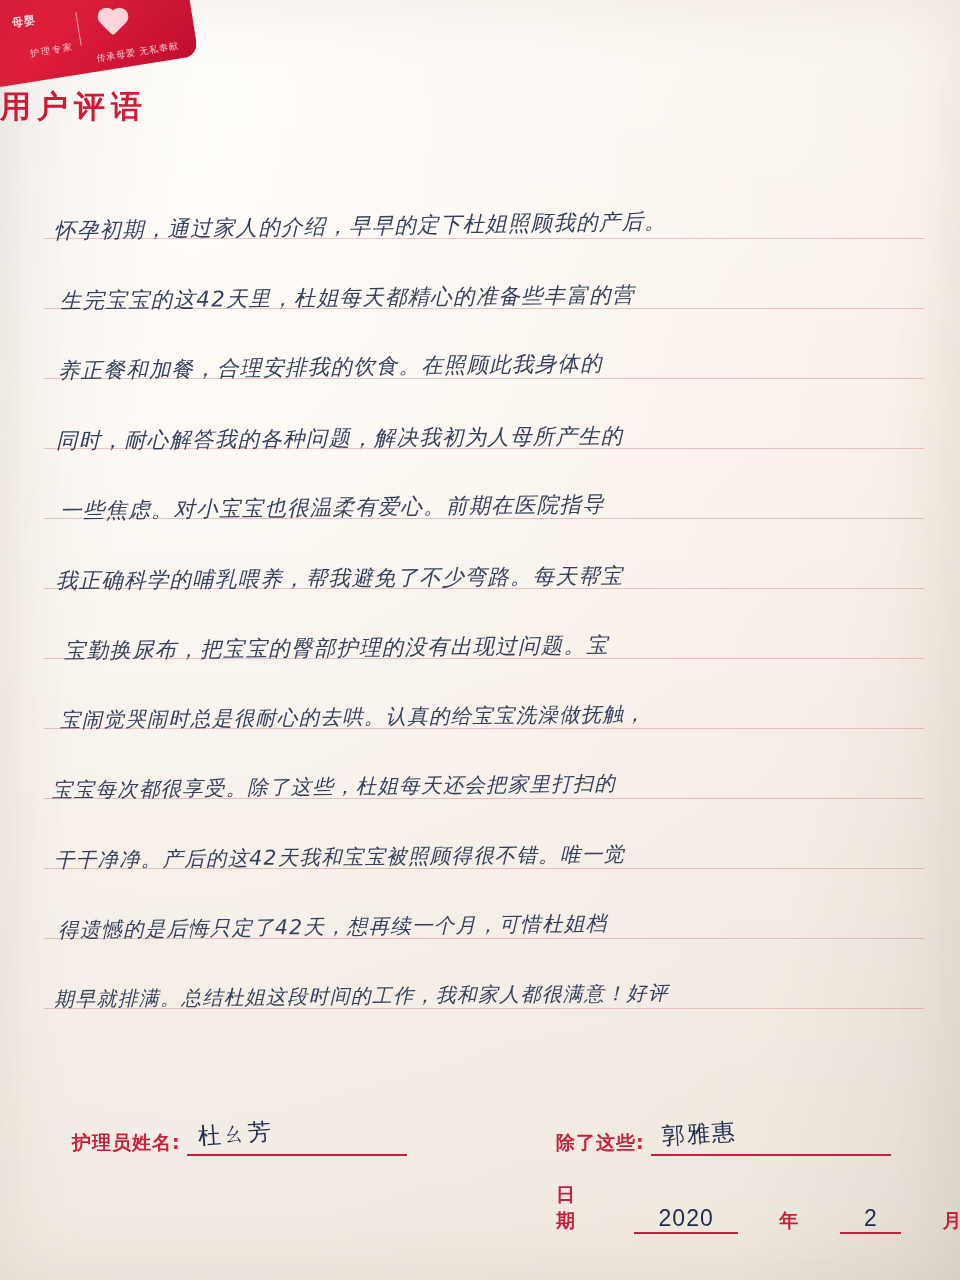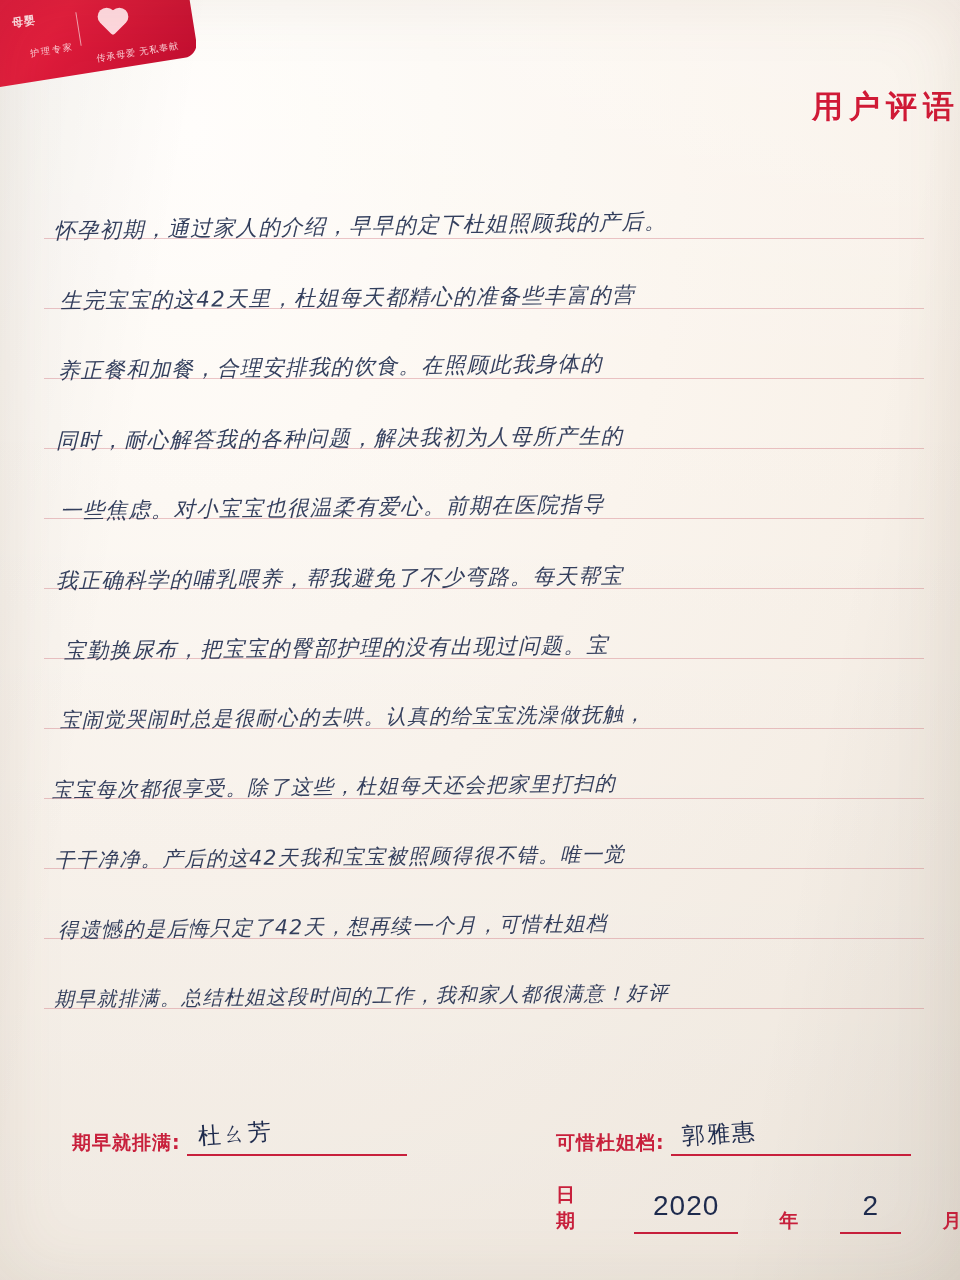--- a/index.html
+++ b/index.html
@@ -118,21 +118,21 @@
     background: rgba(255,255,255,.6);
     transform: rotate(-9deg);
   }
 
   
   .doc-title {
     position: absolute;
     left: 0;
     right: 0;
     top: 86px;
-    text-align: right;
+    text-align: left;
     color: #d01a36;
     font-size: 31px;
     font-weight: bold;
     letter-spacing: 6px;
     font-family: "DejaVu Sans", "Liberation Sans", sans-serif;
     text-shadow: 0 1px 0 rgba(255,255,255,.7);
   }
 
   
   .ruled-area {
@@ -219,24 +219,24 @@
   .date-seg-line {
     border-bottom: 2px solid #c8203c;
     position: relative;
     height: 26px;
     margin: 0 4px;
   }
   .date-seg-line .v {
     position: absolute;
     left: 50%;
     transform: translateX(-50%);
-    bottom: 10px;
+    bottom: 0;
     color: #1e2b4d;
     font-weight: normal;
-    font-size: 28px;
+    font-size: 23px;
     white-space: nowrap;
     text-align: center;
   }
   .edge-shadow {
     position: absolute;
     inset: 0;
     box-shadow: inset 0 0 70px rgba(120, 90, 60, 0.10);
     pointer-events: none;
   }
 </style>
@@ -285,28 +285,28 @@
     <div class="hand-line" style="top:528px; transform: rotate(-0.6deg); left:16px; font-size:20.5px;">宝闹觉哭闹时总是很耐心的去哄。认真的给宝宝洗澡做抚触，</div>
     <div class="hand-line" style="top:598px; transform: rotate(-0.7deg); left:8px; font-size:20.5px;">宝宝每次都很享受。除了这些，杜姐每天还会把家里打扫的</div>
     <div class="hand-line" style="top:668px; transform: rotate(-0.6deg); left:10px; font-size:20.5px;">干干净净。产后的这42天我和宝宝被照顾得很不错。唯一觉</div>
     <div class="hand-line" style="top:738px; transform: rotate(-0.7deg); left:14px; font-size:20.5px;">得遗憾的是后悔只定了42天，想再续一个月，可惜杜姐档</div>
     <div class="hand-line" style="top:808px; transform: rotate(-0.6deg); left:10px; font-size:20px;">期早就排满。总结杜姐这段时间的工作，我和家人都很满意！好评</div>
   </div>
 
   <div class="footer">
 
     <div class="field" style="left:16px; top:24px;">
-      <span class="label">期早就排满:</span>
+      <span class="label">护理员姓名:</span>
       <span class="ruleline" style="width:220px;">
         <span class="value sig">杜ㄠ芳</span>
       </span>
     </div>
 
     <div class="field" style="left:500px; top:24px;">
-      <span class="label">可惜杜姐档:</span>
+      <span class="label">除了这些:</span>
       <span class="ruleline" style="width:240px;">
         <span class="value sig">郭雅惠</span>
       </span>
     </div>
 
     <div class="date-row" style="bottom:8px;gap:37px;">
       <span class="label">日期</span>
       <span class="date-seg-line" style="width:112px;">
         <span class="v">2020</span>
       </span>

